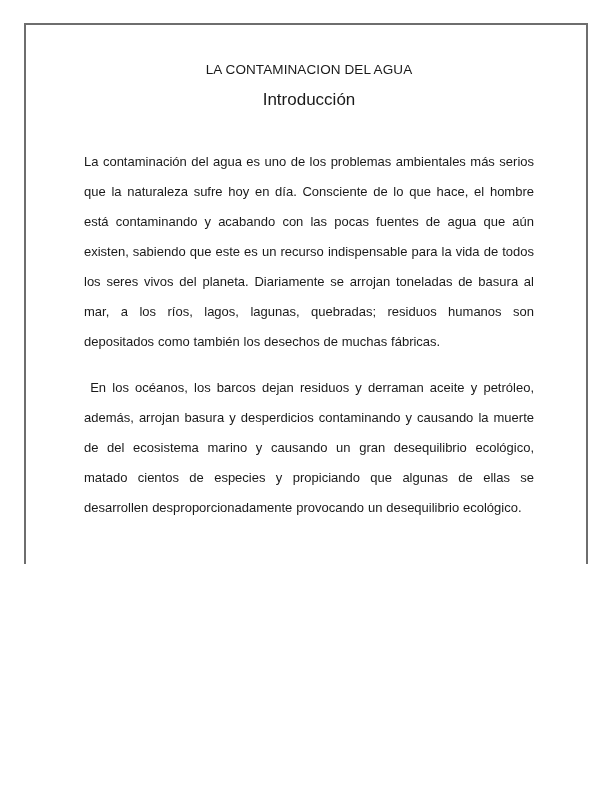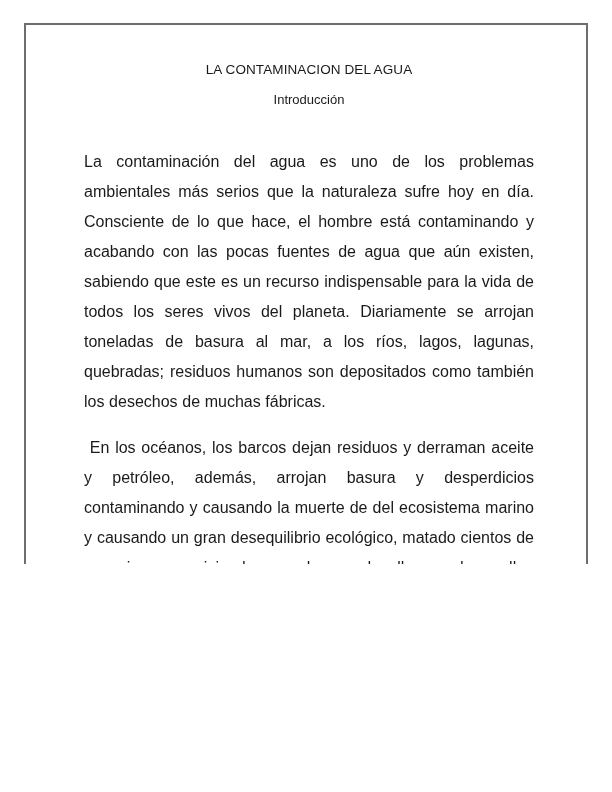--- a/index.html
+++ b/index.html
@@ -43,35 +43,35 @@
     text-align: center;
     color: #1a1a1a;
     letter-spacing: 0.1px;
     margin: 0 0 0 0;
     padding: 0;
     line-height: 30px;
     font-weight: normal;
   }
 
   .doc-subtitle {
-    font-size: 13px;
+    font-size: 17px;
     text-align: center;
     color: #1a1a1a;
     margin: 0;
     padding: 0;
     line-height: 30px;
     font-weight: normal;
   }
 
   .body-block {
     margin-top: 32px;
   }
 
   p.para {
-    font-size: 16px;
+    font-size: 13px;
     line-height: 30px;
     color: #1a1a1a;
     text-align: justify;
     text-justify: inter-word;
     margin: 0 0 0 0;
     padding: 0;
     white-space: pre-wrap;
     word-spacing: 0.2px;
   }
 

